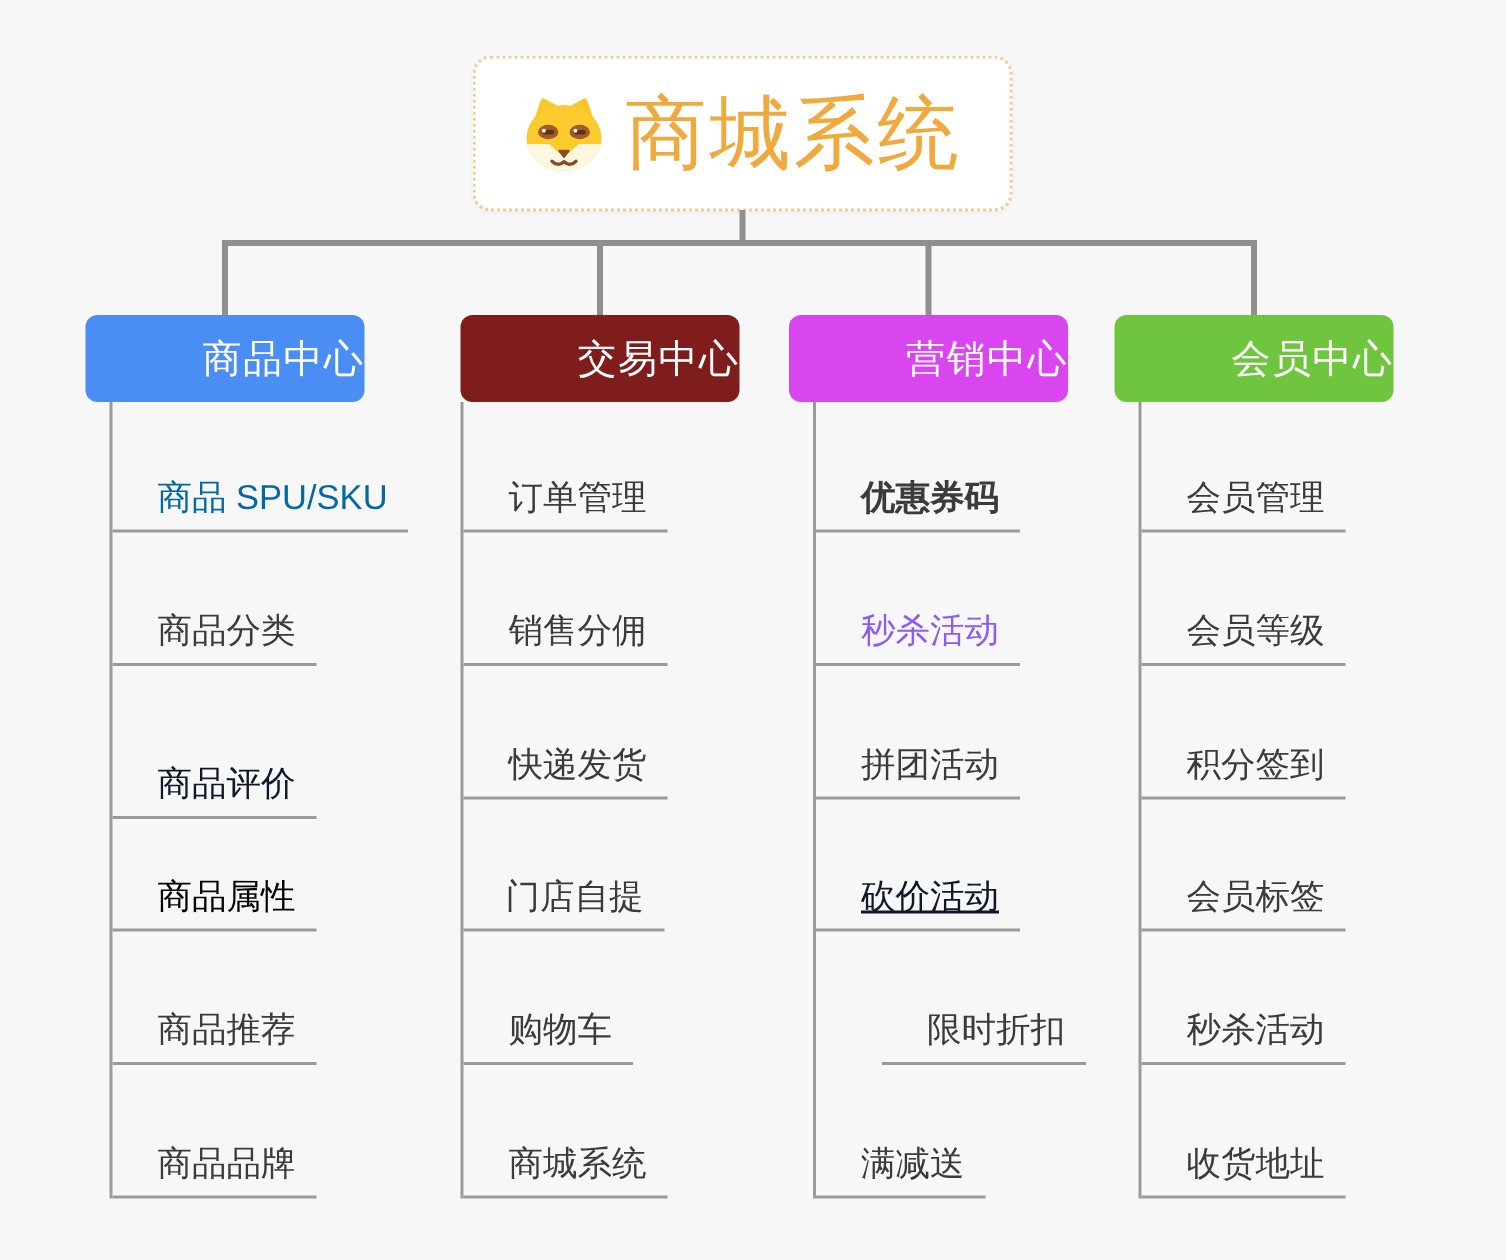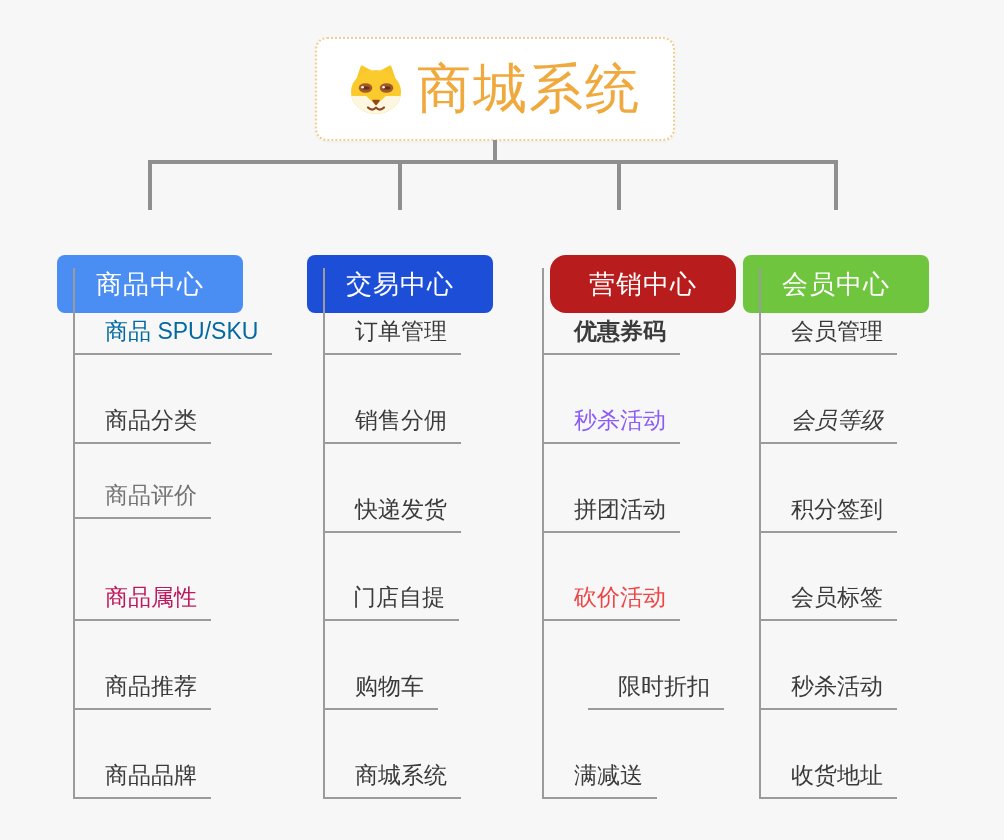--- a/index.html
+++ b/index.html
@@ -17,21 +17,21 @@
 
   
   .line{position:absolute;}
   .root-stem{left:493px;top:140px;width:4px;height:24px;}
   .bus{left:148px;top:160px;width:690px;height:4px;}
   .drop{top:160px;width:4px;height:50px;}
 
   
   .branch-header{
     position:absolute;top:210px;width:186px;height:58px;border-radius:8px;
-    display:flex;align-items:center;justify-content:center;margin-top:45px;
+    display:flex;align-items:center;justify-content:flex-end;
   }
   .branch-label{color:#ffffff;font-size:26px;letter-spacing:1px;}
 
   
   .branch-column{position:absolute;top:268px;height:531px;border-left:2px solid #9b9b9b;}
 
   
   .leaf{
     position:absolute;left:0;box-sizing:border-box;height:48px;
     border-bottom:2px solid #9b9b9b;
@@ -73,55 +73,55 @@
   <div class="line bus" style="background: rgb(143, 143, 143);"></div>
 
   <div id="branches">
       <div class="line drop" style="left: 148px; background: rgb(143, 143, 143);"></div>
       <div class="branch-header" style="left: 57px; background: rgb(74, 141, 243);">
         <span class="branch-label">商品中心</span>
       </div>
       <div class="branch-column" style="left: 73px; border-left-color: rgb(155, 155, 155);">
         <div class="leaf" style="top: 39px; height: 48px; border-bottom-color: rgb(155, 155, 155); color: #0369a1;">商品 SPU/SKU</div>
         <div class="leaf" style="top: 127.8px; height: 48px; border-bottom-color: rgb(155, 155, 155); color: rgb(59, 59, 59);">商品分类</div>
-        <div class="leaf" style="top: 203px; height: 48px; border-bottom-color: rgb(155, 155, 155); color: #737373;">商品评价</div>
-        <div class="leaf" style="top: 305.4px; height: 48px; border-bottom-color: rgb(155, 155, 155); color: #be185d;">商品属性</div>
+        <div class="leaf" style="top: 230px; height: 48px; border-bottom-color: rgb(155, 155, 155); color: #0f172a;">商品评价</div>
+        <div class="leaf" style="top: 305.4px; height: 48px; border-bottom-color: rgb(155, 155, 155); color: #000000;">商品属性</div>
         <div class="leaf" style="top: 394.2px; height: 48px; border-bottom-color: rgb(155, 155, 155); color: rgb(59, 59, 59);">商品推荐</div>
         <div class="leaf" style="top: 483px; height: 48px; border-bottom-color: rgb(155, 155, 155); color: rgb(59, 59, 59);">商品品牌</div>
       </div>
       <div class="line drop" style="left: 398px; background: rgb(143, 143, 143);"></div>
-      <div class="branch-header" style="left: 307px; background: #1d4ed8;">
+      <div class="branch-header" style="left: 307px; background: #7f1d1d;">
         <span class="branch-label">交易中心</span>
       </div>
-      <div class="branch-column" style="left: 323px; border-left-color: rgb(155, 155, 155);">
+      <div class="branch-column" style="left: 307px; border-left-color: rgb(155, 155, 155);">
         <div class="leaf" style="top: 39px; height: 48px; border-bottom-color: rgb(155, 155, 155); color: rgb(59, 59, 59);">订单管理</div>
         <div class="leaf" style="top: 127.8px; height: 48px; border-bottom-color: rgb(155, 155, 155); color: rgb(59, 59, 59);">销售分佣</div>
         <div class="leaf" style="top: 216.6px; height: 48px; border-bottom-color: rgb(155, 155, 155); color: rgb(59, 59, 59);">快递发货</div>
         <div class="leaf" style="top: 305.4px; height: 48px; border-bottom-color: rgb(155, 155, 155); color: rgb(59, 59, 59); padding-left: 28px;">门店自提</div>
         <div class="leaf" style="top: 394.2px; height: 48px; border-bottom-color: rgb(155, 155, 155); color: rgb(59, 59, 59);">购物车</div>
         <div class="leaf" style="top: 483px; height: 48px; border-bottom-color: rgb(155, 155, 155); color: rgb(59, 59, 59);">商城系统</div>
       </div>
       <div class="line drop" style="left: 617px; background: rgb(143, 143, 143);"></div>
-      <div class="branch-header" style="left: 550px; background: #b91c1c; border-radius: 16px;">
+      <div class="branch-header" style="left: 526px; background: #d946ef;">
         <span class="branch-label">营销中心</span>
       </div>
       <div class="branch-column" style="left: 542px; border-left-color: rgb(155, 155, 155);">
         <div class="leaf" style="top: 39px; height: 48px; border-bottom-color: rgb(155, 155, 155); color: rgb(59, 59, 59); font-weight: bold;">优惠券码</div>
         <div class="leaf" style="top: 127.8px; height: 48px; border-bottom-color: rgb(155, 155, 155); color: #8b5cf6;">秒杀活动</div>
         <div class="leaf" style="top: 216.6px; height: 48px; border-bottom-color: rgb(155, 155, 155); color: rgb(59, 59, 59);">拼团活动</div>
-        <div class="leaf" style="top: 305.4px; height: 48px; border-bottom-color: rgb(155, 155, 155); color: #ef4444;">砍价活动</div>
+        <div class="leaf" style="top: 305.4px; height: 48px; border-bottom-color: rgb(155, 155, 155); color: #0f172a; text-decoration: underline;">砍价活动</div>
         <div class="leaf" style="top: 394.2px; height: 48px; border-bottom-color: rgb(155, 155, 155); color: rgb(59, 59, 59); margin-left: 44px;">限时折扣</div>
         <div class="leaf" style="top: 483px; height: 48px; border-bottom-color: rgb(155, 155, 155); color: rgb(59, 59, 59);">满减送</div>
       </div>
       <div class="line drop" style="left: 834px; background: rgb(143, 143, 143);"></div>
       <div class="branch-header" style="left: 743px; background: rgb(111, 198, 62);">
         <span class="branch-label">会员中心</span>
       </div>
       <div class="branch-column" style="left: 759px; border-left-color: rgb(155, 155, 155);">
         <div class="leaf" style="top: 39px; height: 48px; border-bottom-color: rgb(155, 155, 155); color: rgb(59, 59, 59);">会员管理</div>
-        <div class="leaf" style="top: 127.8px; height: 48px; border-bottom-color: rgb(155, 155, 155); color: rgb(59, 59, 59); font-style: italic;">会员等级</div>
+        <div class="leaf" style="top: 127.8px; height: 48px; border-bottom-color: rgb(155, 155, 155); color: rgb(59, 59, 59);">会员等级</div>
         <div class="leaf" style="top: 216.6px; height: 48px; border-bottom-color: rgb(155, 155, 155); color: rgb(59, 59, 59);">积分签到</div>
         <div class="leaf" style="top: 305.4px; height: 48px; border-bottom-color: rgb(155, 155, 155); color: rgb(59, 59, 59);">会员标签</div>
         <div class="leaf" style="top: 394.2px; height: 48px; border-bottom-color: rgb(155, 155, 155); color: rgb(59, 59, 59);">秒杀活动</div>
         <div class="leaf" style="top: 483px; height: 48px; border-bottom-color: rgb(155, 155, 155); color: rgb(59, 59, 59);">收货地址</div>
       </div>
     </div>
 </div>
 
 </body></html>

